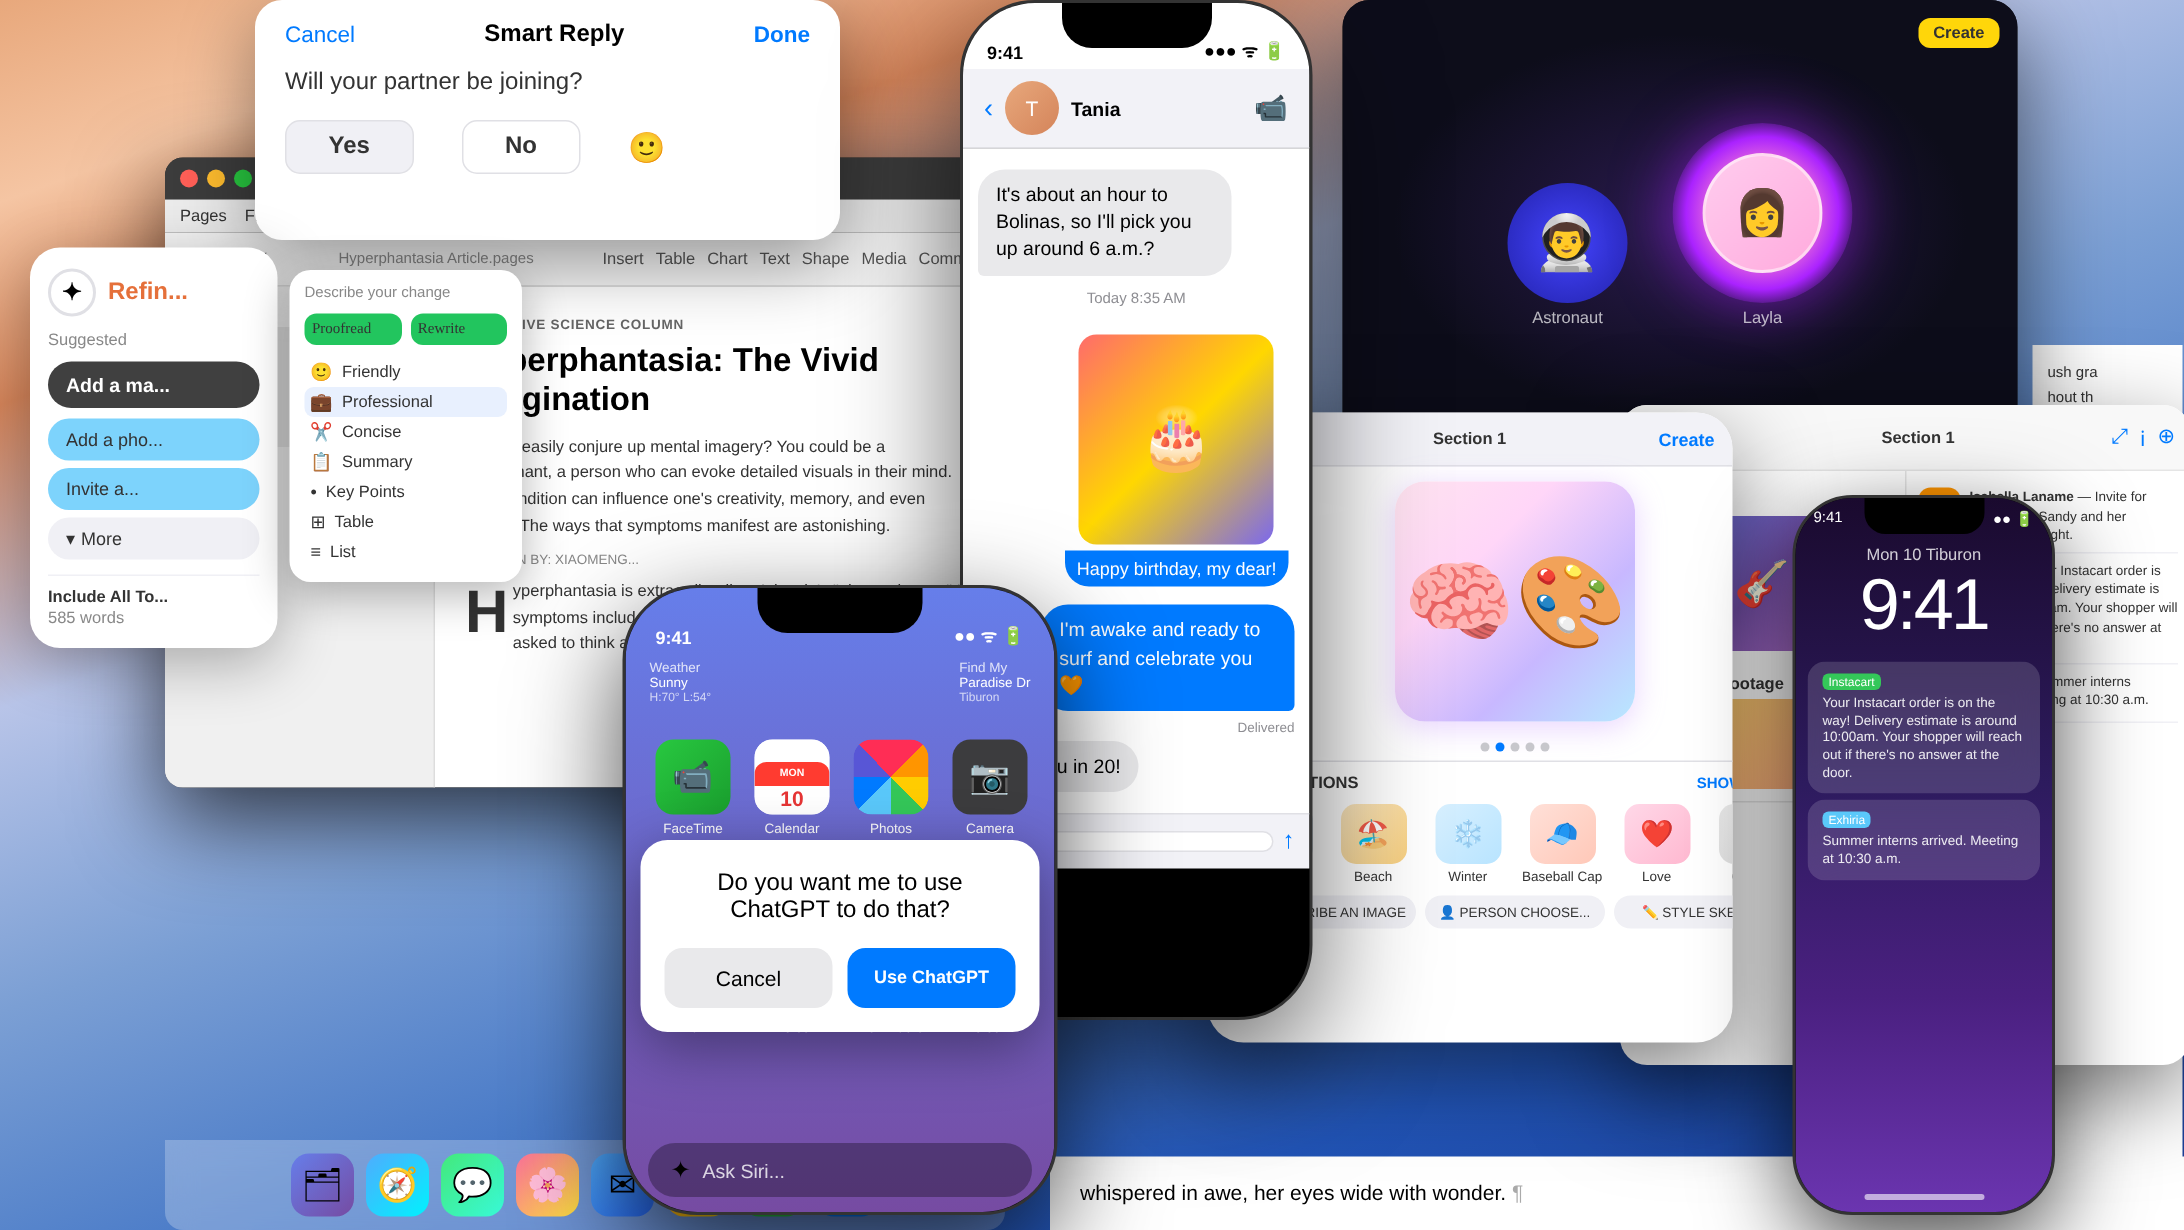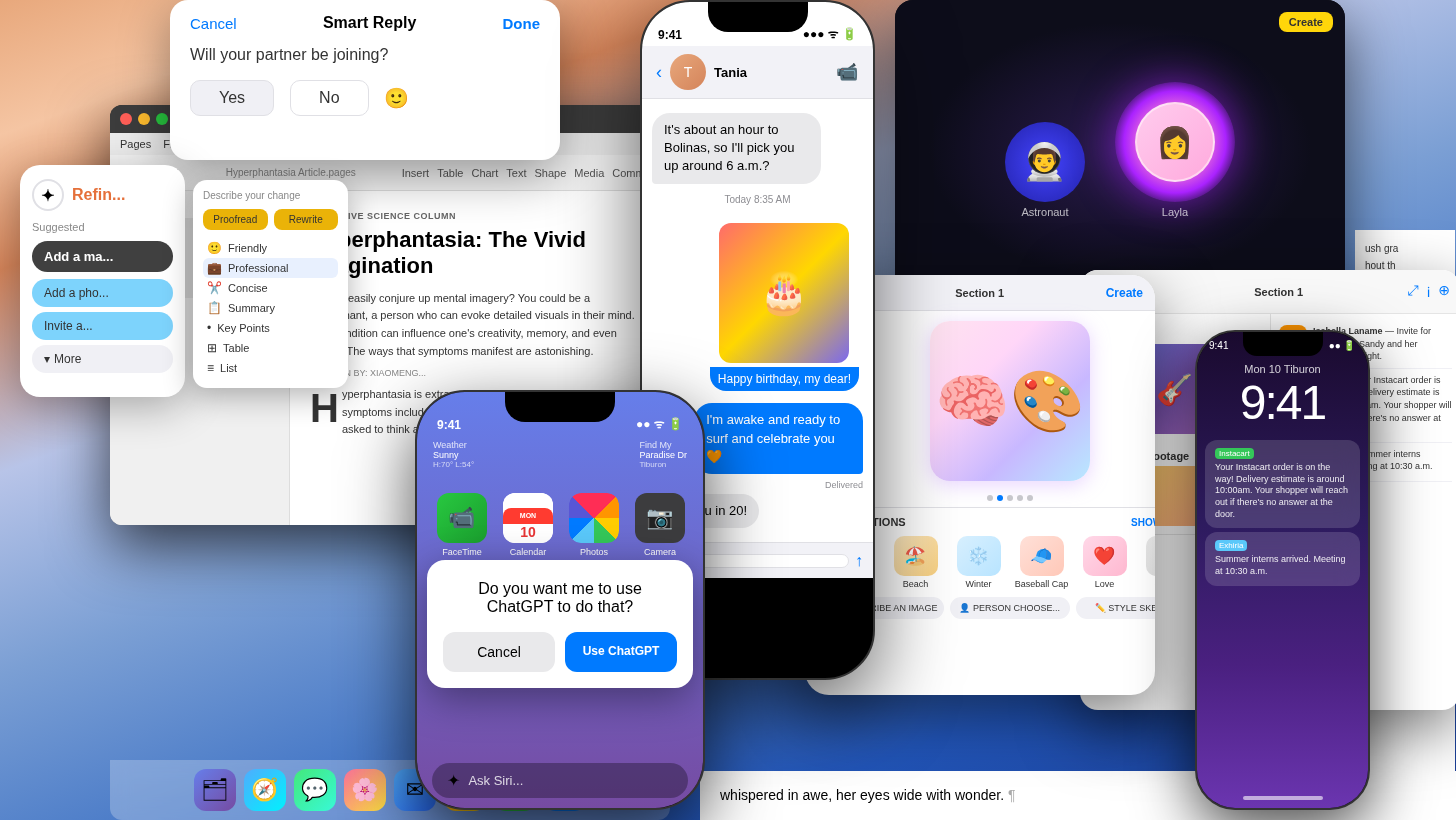--- a/index.html
+++ b/index.html
@@ -278,26 +278,27 @@
       color: #888;
       margin-bottom: 8px;
     }
     .wt-btn-row {
       display: flex;
       gap: 6px;
       margin-bottom: 8px;
     }
     .wt-btn {
       flex: 1;
-      background: #eab308;
+      background: #22c55e;
       border-radius: 8px;
       padding: 5px;
-      text-align: center;
+      text-align: left;
       font-size: 10px;
       color: #333;
+      font-family: Liberation Serif, serif;
     }
     .wt-item {
       display: flex;
       align-items: center;
       gap: 6px;
       padding: 3px 4px;
       border-radius: 6px;
       font-size: 11px;
       color: #333;
     }
@@ -457,21 +458,22 @@
     .smart-reply-done { color: #007aff; font-size: 15px; font-weight: 600; }
     .smart-reply-question {
       padding: 4px 20px 16px;
       font-size: 16px;
       color: #333;
     }
     .smart-reply-options {
       display: flex;
       align-items: center;
       padding: 0 20px;
-      gap: 16px;
+      gap: 32px;
+      font-weight: bold;
     }
     .reply-opt {
       padding: 8px 28px;
       border: 1px solid #e0e0e5;
       border-radius: 10px;
       font-size: 16px;
       color: #333;
     }
     .reply-opt-selected { background: #f0f0f5; }
     .emoji-face { font-size: 20px; color: #888; }
@@ -1093,20 +1095,24 @@
       <div class="ai-logo">✦</div>
       <span class="ai-label">Refin...</span>
     </div>
     <div class="suggested-label">Suggested</div>
     <div class="ai-btn">Add a ma...</div>
     <div class="ai-btn-outline">Add a pho...</div>
     <div class="ai-btn-outline">Invite a...</div>
     <div class="ai-btn-more">
       <span>▾</span>
       <span>More</span>
+    </div>
+    <div class="ai-footer">
+      <div class="ai-footer-text">Include All To...</div>
+      <div class="ai-footer-count">585 words</div>
     </div>
   </div>
 
   <div class="iphone-messages">
     <div class="notch"></div>
     <div class="status-bar">
       <span>9:41</span>
       <span>●●● ᯤ 🔋</span>
     </div>
     <div class="messages-header">

